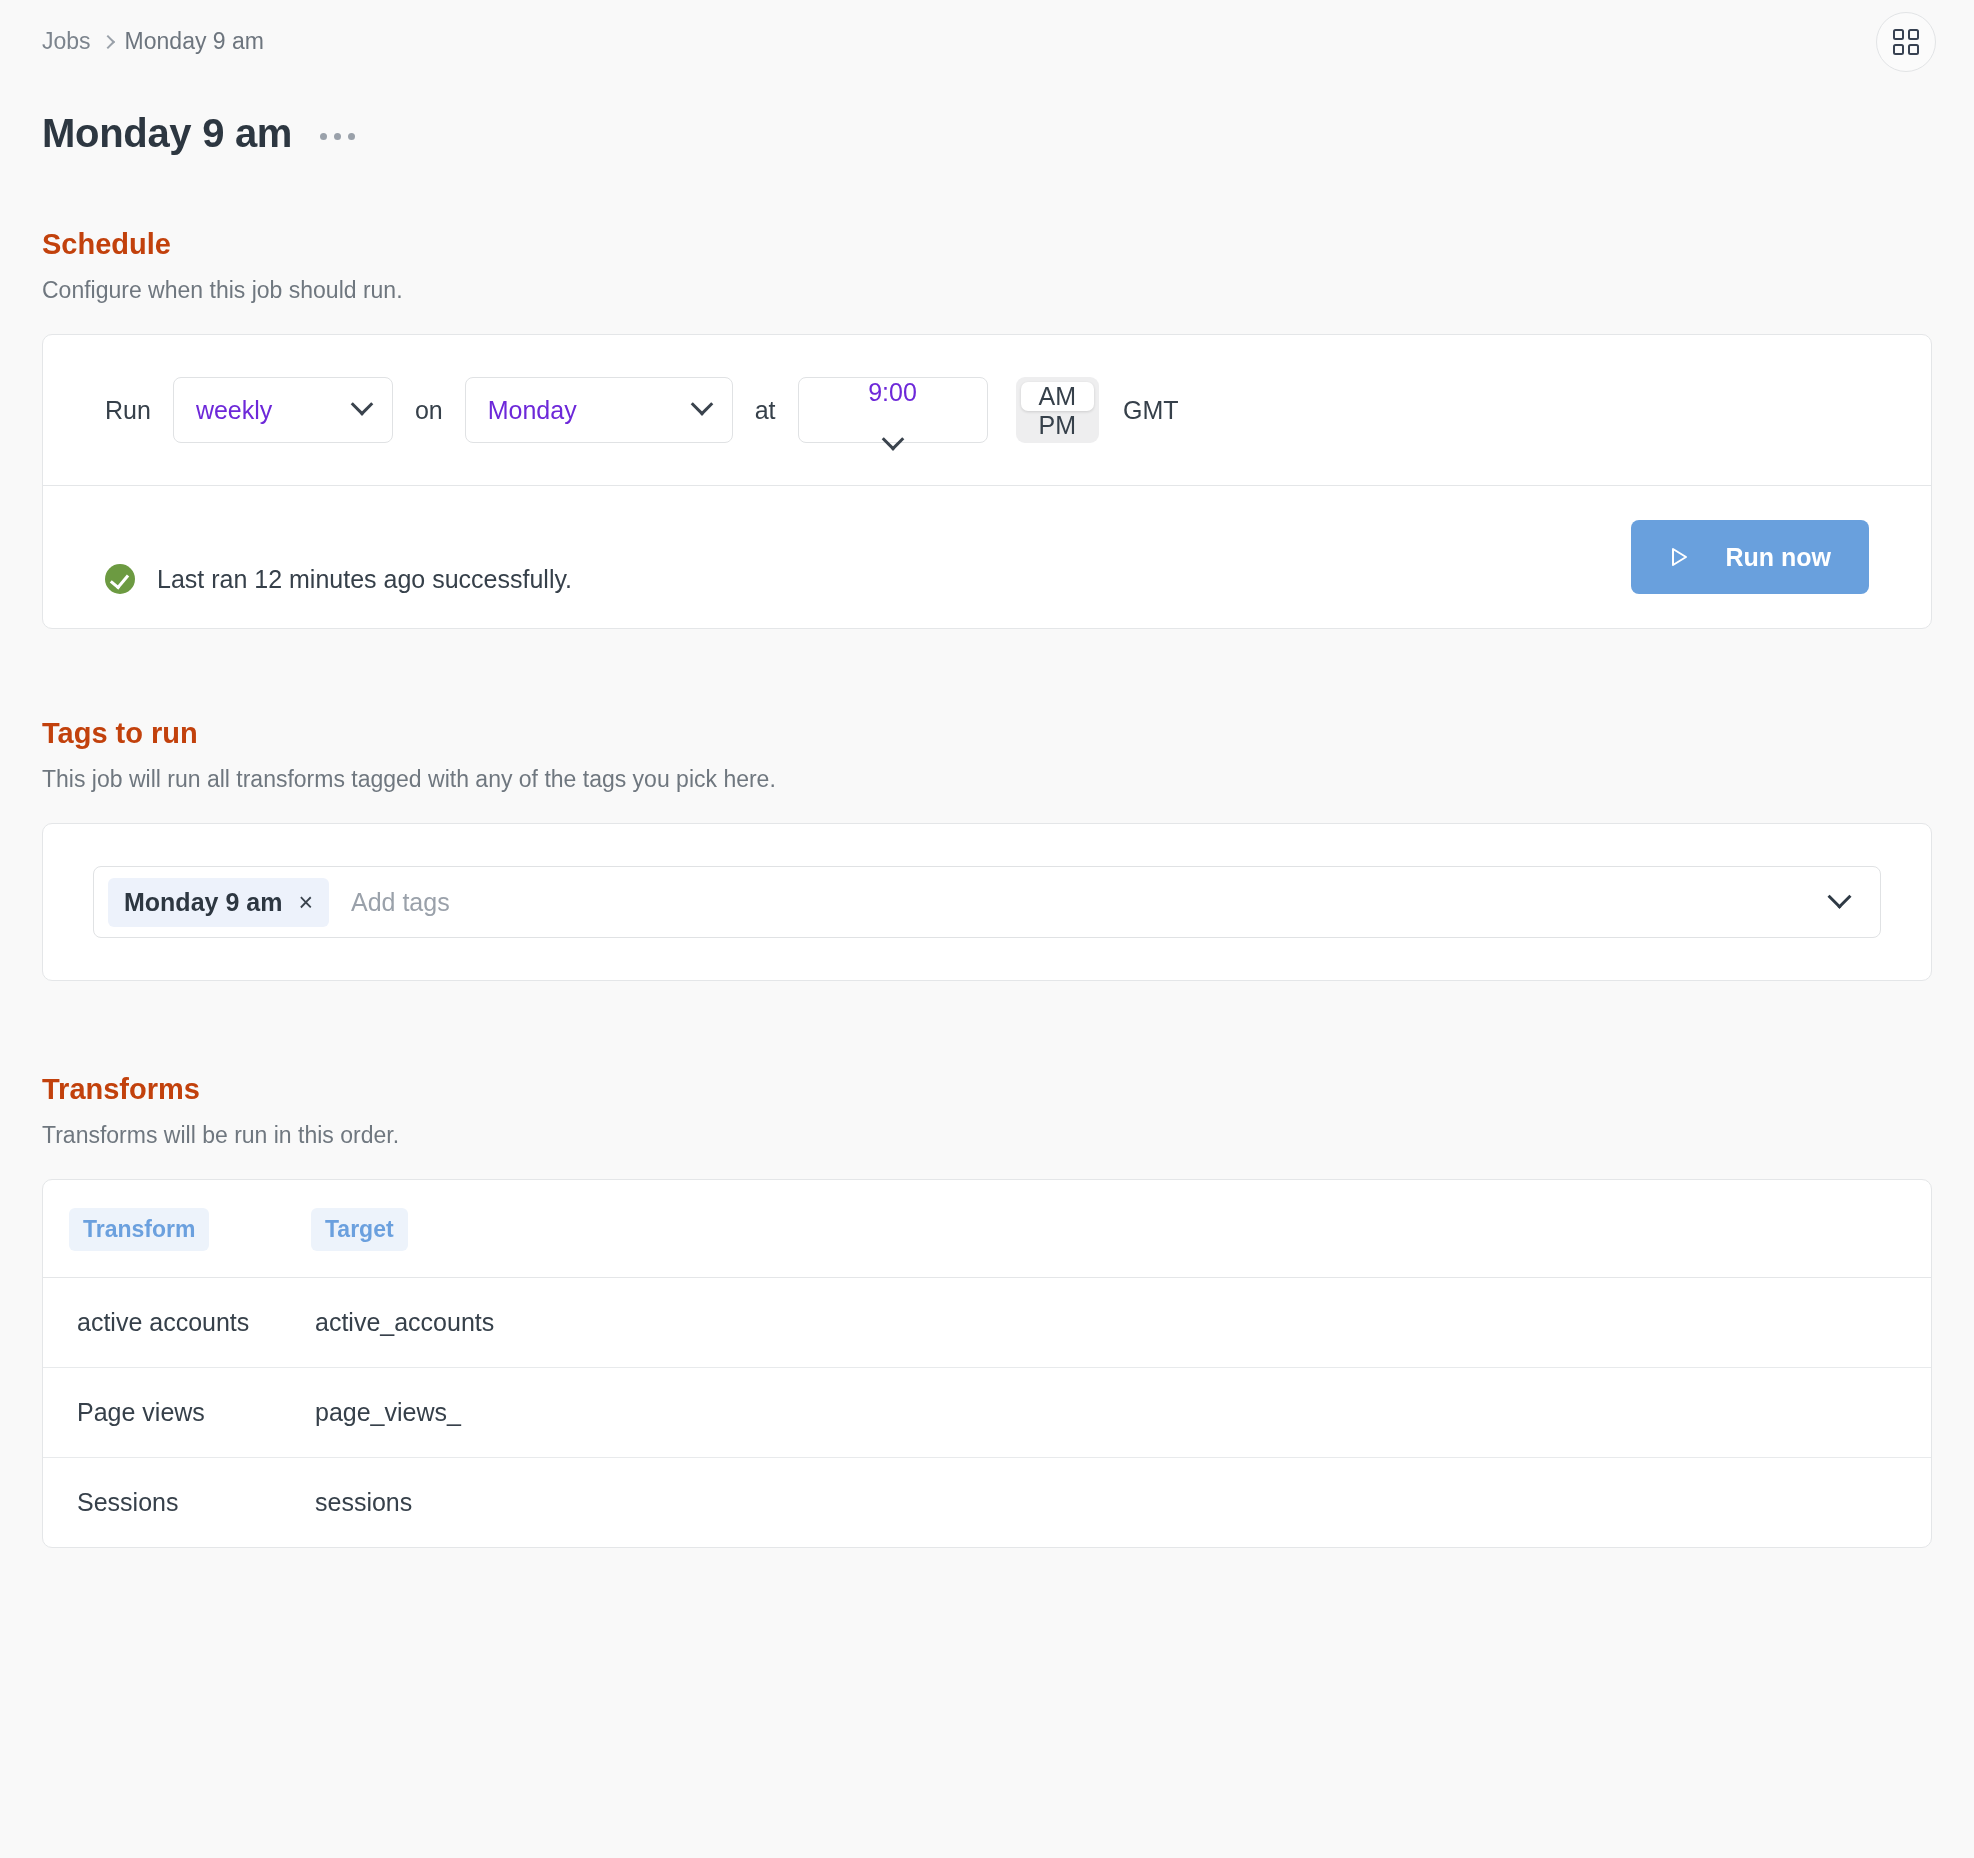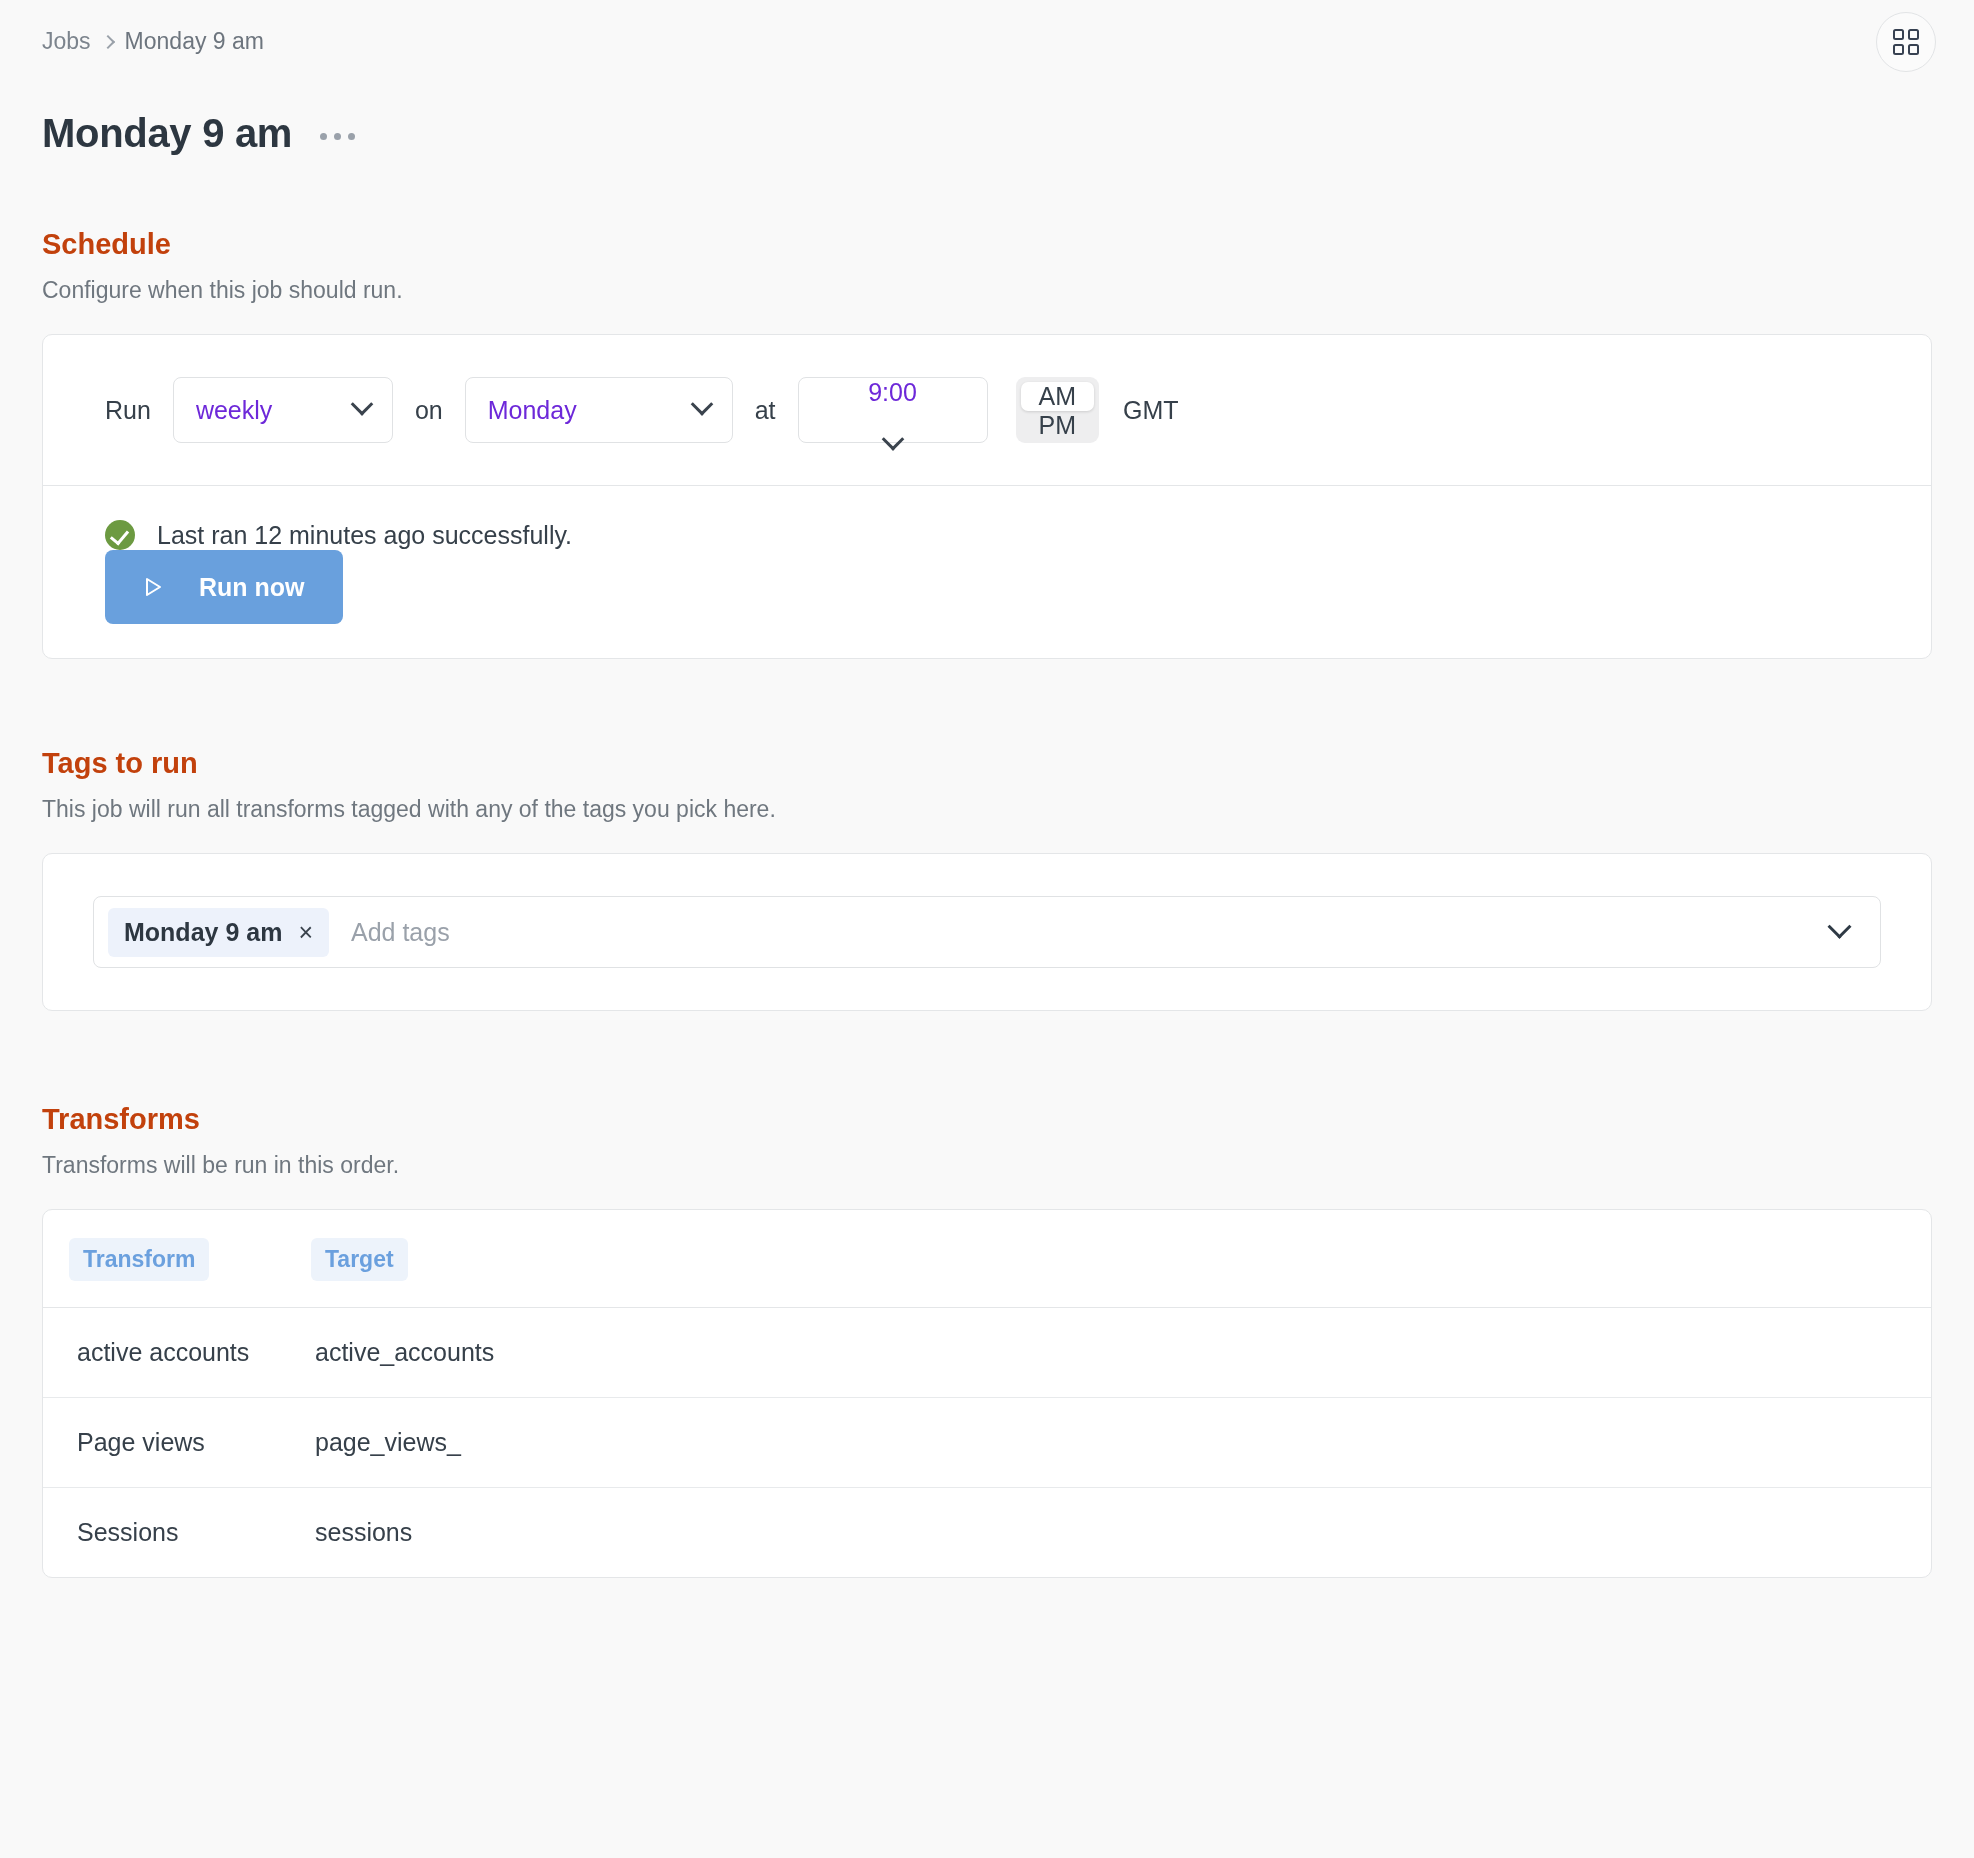--- a/index.html
+++ b/index.html
@@ -164,24 +164,23 @@
     border-radius: 7px;
     cursor: pointer;
   }
   .seg.active {
     background: #ffffff;
     box-shadow: 0 1px 3px rgba(0,0,0,.14);
   }
 
   .status-row {
     display: flex;
-    align-items: flex-start;
+    align-items: flex-end;
     justify-content: space-between;
     padding: 34px 62px;
-    flex-direction: column;
   }
   .status-left { display: flex; align-items: center; gap: 22px; }
   .check-icon {
     width: 30px; height: 30px; border-radius: 50%;
     background: #6c9a41;
     position: relative;
     flex-shrink: 0;
   }
   .check-icon::after {
     content: "";

